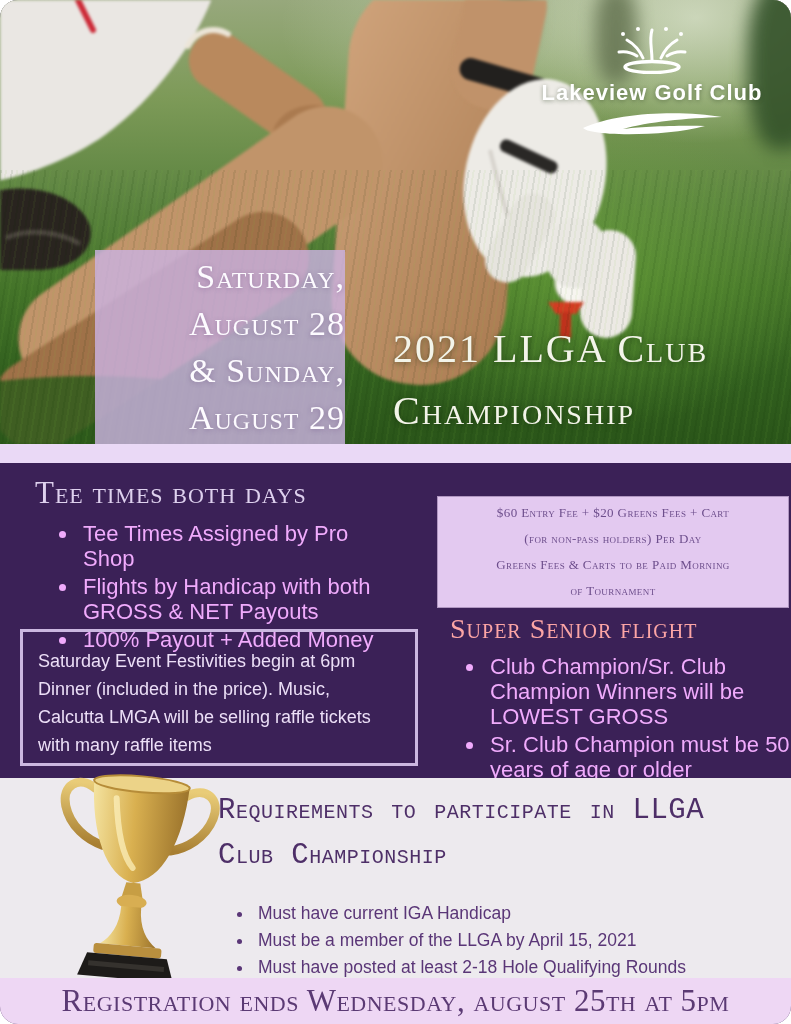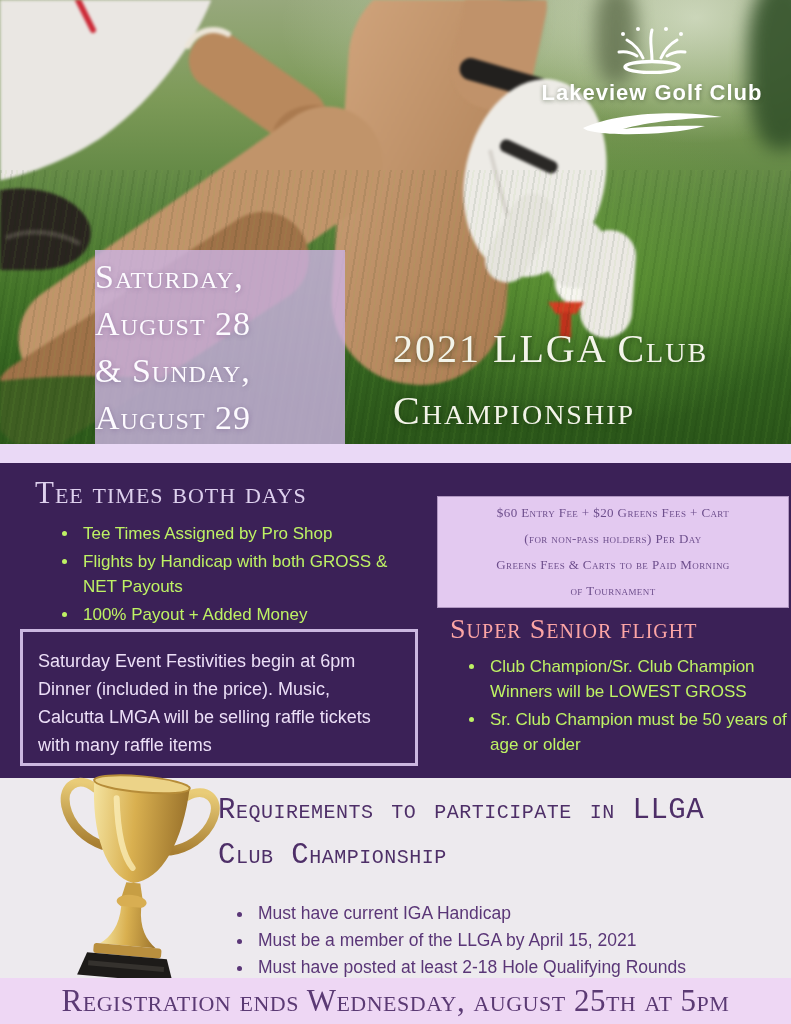--- a/index.html
+++ b/index.html
@@ -1,55 +1,55 @@
 <!DOCTYPE html>
 <html><head>
 <meta charset="utf-8">
 <style>
   * { margin:0; padding:0; box-sizing:border-box; }
   html,body { width:791px; }
   body { font-family:"Liberation Sans", sans-serif; background:#fff; }
-  .page { position:relative; width:791px; height:1024px; overflow:hidden; background:#3b2157; }
+  .page { position:relative; width:791px; height:1024px; overflow:hidden; background:#3b2157;border-radius:18px; }
 
   
   .hero { position:relative; width:791px; height:444px; overflow:hidden;
     background:
       radial-gradient(260px 180px at 88% 4%, rgba(222,230,208,.75), rgba(222,230,208,0) 70%),
       radial-gradient(300px 160px at 62% 6%, rgba(196,210,176,.6), rgba(196,210,176,0) 70%),
       radial-gradient(340px 220px at 74% 62%, rgba(116,176,62,.5), rgba(116,176,62,0) 70%),
       linear-gradient(180deg,#97a87c 0%, #7d9a58 22%, #5c8440 45%, #447429 65%, #315f1e 85%, #2a5519 100%);
   }
   .tree-blob { position:absolute; filter:blur(9px); border-radius:40%; }
   .grass-texture { position:absolute; left:0; right:0; top:170px; bottom:0; opacity:.4; filter:blur(.6px);
     background:repeating-linear-gradient(99deg, rgba(15,50,8,.22) 0 2px, rgba(0,0,0,0) 2px 5px, rgba(130,190,70,.18) 5px 7px, rgba(0,0,0,0) 7px 11px); }
   .figure-svg { position:absolute; filter:blur(1.6px); }
 
   .date-box { position:absolute; left:95px; top:250px; width:250px; height:194px;
-    background:rgba(203,178,224,.82); display:flex; flex-direction:column; justify-content:center; align-items:flex-start;
+    background:rgba(203,178,224,.82); display:flex; flex-direction:column; justify-content:center; align-items:flex-end;
     font-family:"Liberation Serif", serif; font-variant:small-caps; color:#fdfbff;
     font-size:34px; line-height:47px; letter-spacing:1px; text-shadow:0 1px 5px rgba(80,50,110,.35); }
   .hero-title { position:absolute; left:393px; top:318px;
     font-family:"Liberation Serif", serif; font-variant:small-caps; color:#f3f4e9;
     font-size:40px; line-height:62px; letter-spacing:2px; text-shadow:0 1px 6px rgba(10,30,5,.5); }
 
   .logo { position:absolute; left:528px; top:22px; width:248px; text-align:center; color:#fff; }
   .logo-name { font-size:22px; font-weight:bold; letter-spacing:1px; margin-top:2px;
     text-shadow:0 1px 4px rgba(40,60,30,.45); }
 
   
   .strip { width:791px; height:19px; background:#ead9f6; }
   .section-dark { position:relative; width:791px; height:315px; background:#3b2157; color:#ece3f6; }
   .section-light { position:relative; width:791px; height:200px; background:#edeaee; overflow:visible; }
   .footer { position:relative; width:791px; height:46px; background:#eed7f4; display:flex; align-items:center; justify-content:center; }
 
   h2.serif-cap { font-family:"Liberation Serif", serif; font-variant:small-caps; font-weight:normal; letter-spacing:1px; }
 
   .col-left { position:absolute; left:35px; top:12px; width:400px; }
   .col-left h2 { font-size:31px; color:#ded1ee; }
-  .bullets { list-style:disc; padding-left:44px; margin-top:10px; font-size:17px; line-height:25px; color:#bef264; }
+  .bullets { list-style:disc; padding-left:44px; margin-top:10px; font-size:22px; line-height:25px; color:#f0abfc; }
   .bullets li { padding-left:4px; margin-bottom:3px; max-width:316px; }
 
   .fee-box { position:absolute; left:437px; top:33px; width:352px; height:112px; background:#e3c9f0;
     border:1px solid rgba(59,33,87,.3); display:flex; flex-direction:column; justify-content:center; align-items:center;
     font-family:"Liberation Serif", serif; font-variant:small-caps; color:#6d4e8c; font-size:13px; line-height:26px; letter-spacing:.4px; }
   .fee-box div { white-space:nowrap; }
 
   .super-col { position:absolute; left:450px; top:150px; width:340px; }
   .super-col h2 { font-size:28px; color:#fca5a5; }
   .super-col .bullets { padding-left:36px; margin-top:9px; }

